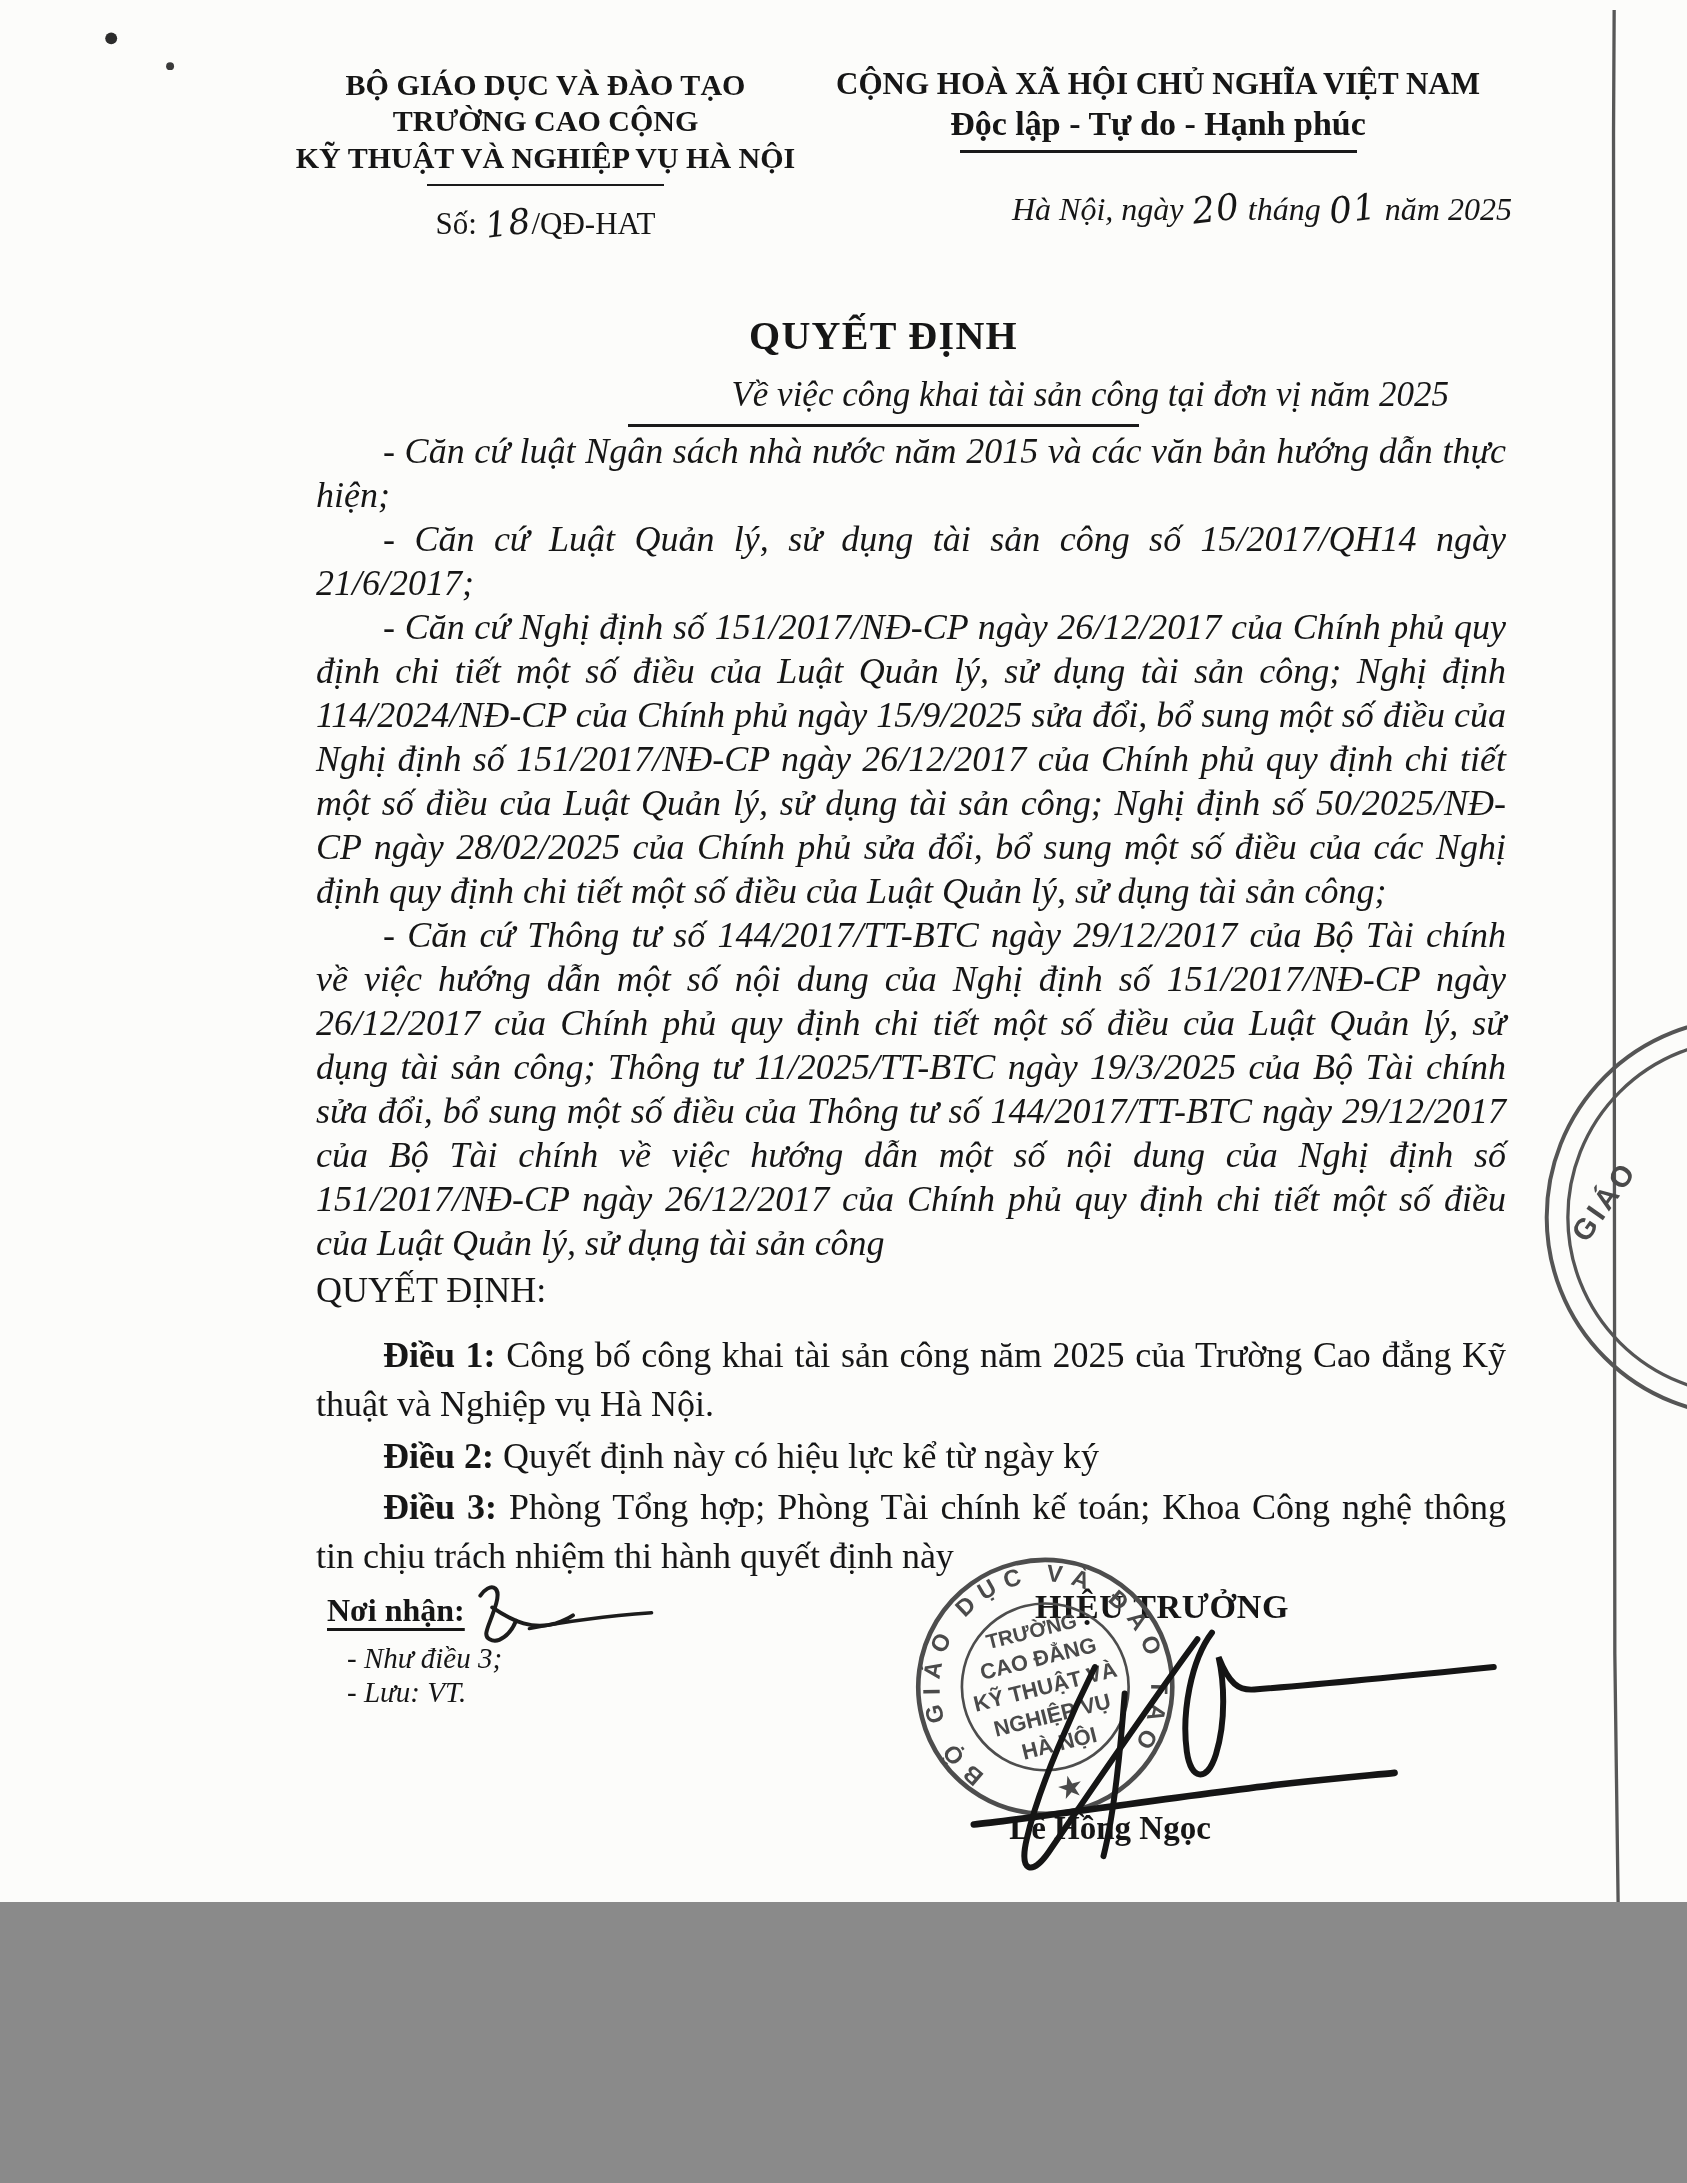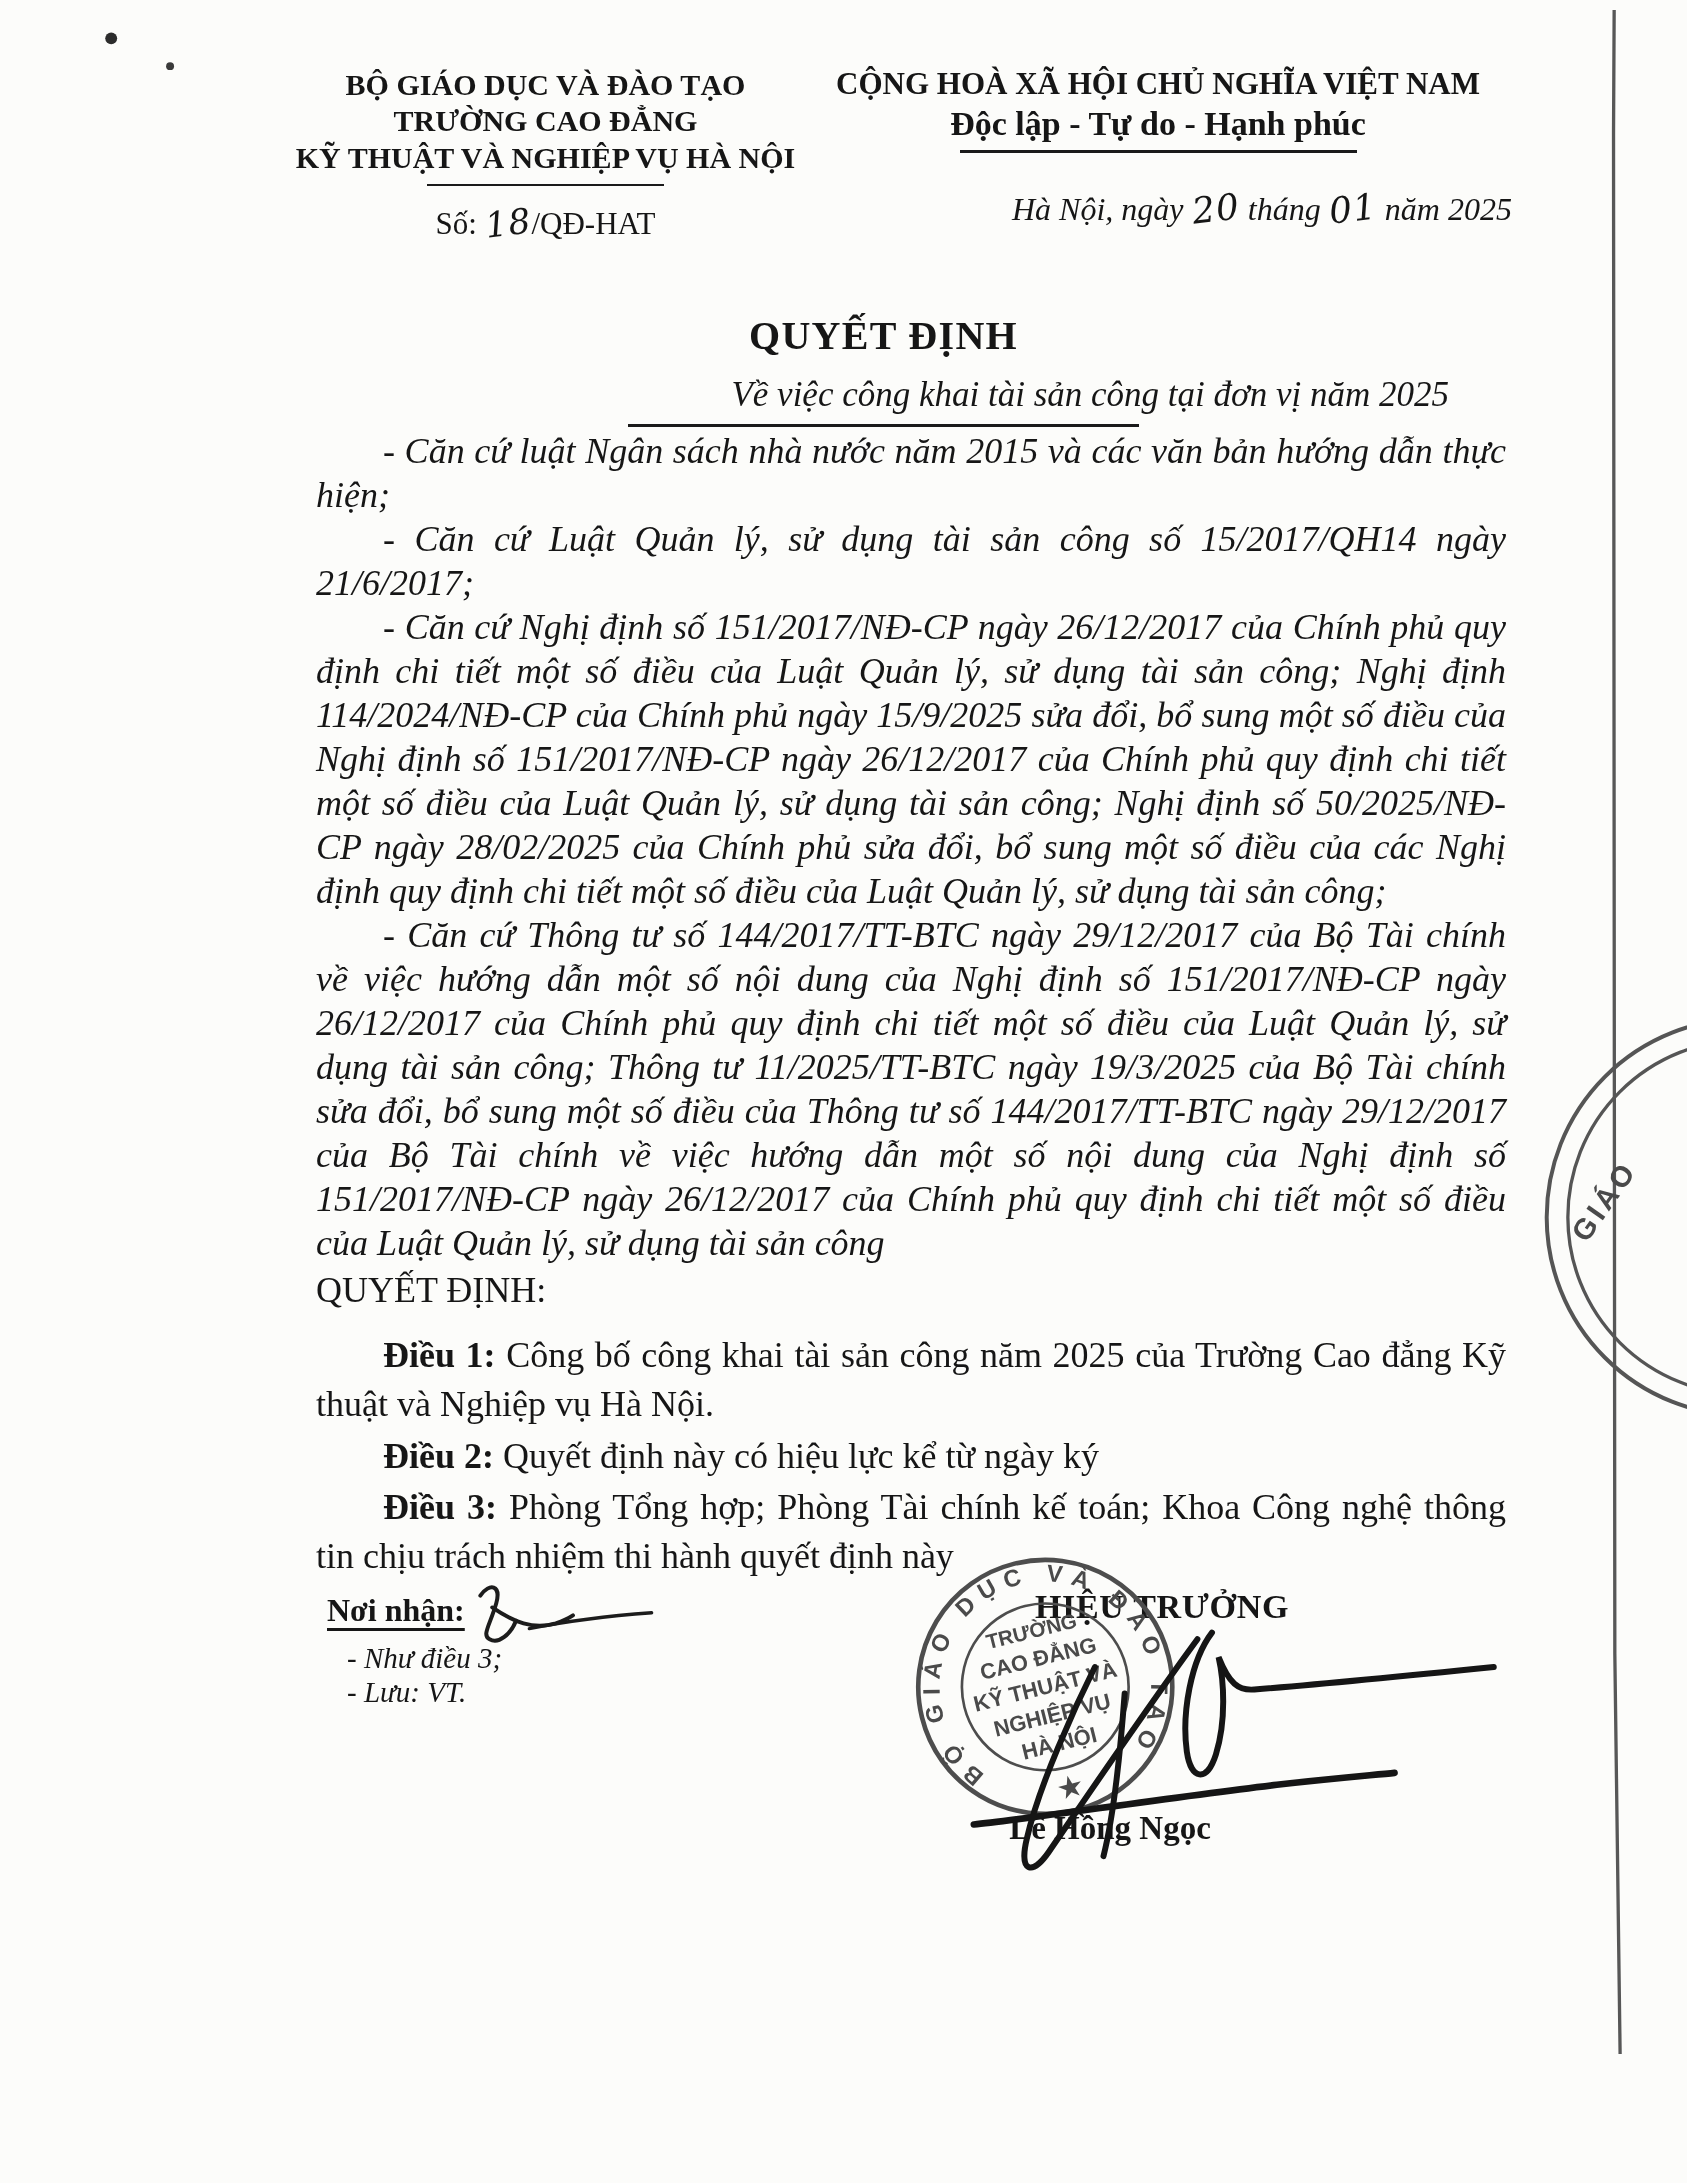--- a/index.html
+++ b/index.html
@@ -1,17 +1,17 @@
 <!DOCTYPE html>
 <html style="font-size:10.6px"><head>
 <meta charset="utf-8">
 <style>
   html,body{margin:0;padding:0;background:#8a8a8a;}
   .page{
-    position:relative; width:1687px; height:2183px;
+    position:relative; width:1687px; height:1902px;
     background:#fcfcfa; overflow:hidden;
     font-family:"Liberation Serif","DejaVu Serif",serif;
     color:#161616;
   }
   .abs{position:absolute;}
   
   .hdr-left{top:67px;left:284px;width:523px;text-align:center;}
   .hdr-left .l1{font-size:30px;font-weight:bold;line-height:36px;white-space:nowrap;}
   .hdr-left .l2{font-size:30px;font-weight:bold;line-height:36px;white-space:nowrap;}
   .hdr-left .l3{font-size:30px;font-weight:bold;line-height:38px;white-space:nowrap;}
@@ -51,21 +51,21 @@
   svg.overlay{position:absolute;inset:0;pointer-events:none;}
   .stamp-sans{font-family:"Liberation Sans","DejaVu Sans",sans-serif;font-weight:bold;fill:#4a4a4a;}
 </style>
 </head>
 <body>
 
 <div class="page">
 
   <div class="abs hdr-left">
     <div class="l1">BỘ GIÁO DỤC VÀ ĐÀO TẠO</div>
-    <div class="l2">TRƯỜNG CAO ĐẲNG</div>
+    <div class="l2">TRƯỜNG CAO CỘNG</div>
     <div class="l3">KỸ THUẬT VÀ NGHIỆP VỤ HÀ NỘI</div>
     <div class="rule"></div>
     <div class="so-line"><span>Số:</span> <span class="hand">18</span><span>/QĐ-HAT</span></div>
   </div>
 
   <div class="abs hdr-right">
     <div class="l1">CỘNG HOÀ XÃ HỘI CHỦ NGHĨA VIỆT NAM</div>
     <div class="l2">Độc lập - Tự do - Hạnh phúc</div>
     <div class="rule"></div>
     <div class="date-line"><span>Hà Nội, ngày</span> <span class="hand">20</span> <span>tháng</span> <span class="hand">01</span> <span>năm 2025</span></div>

